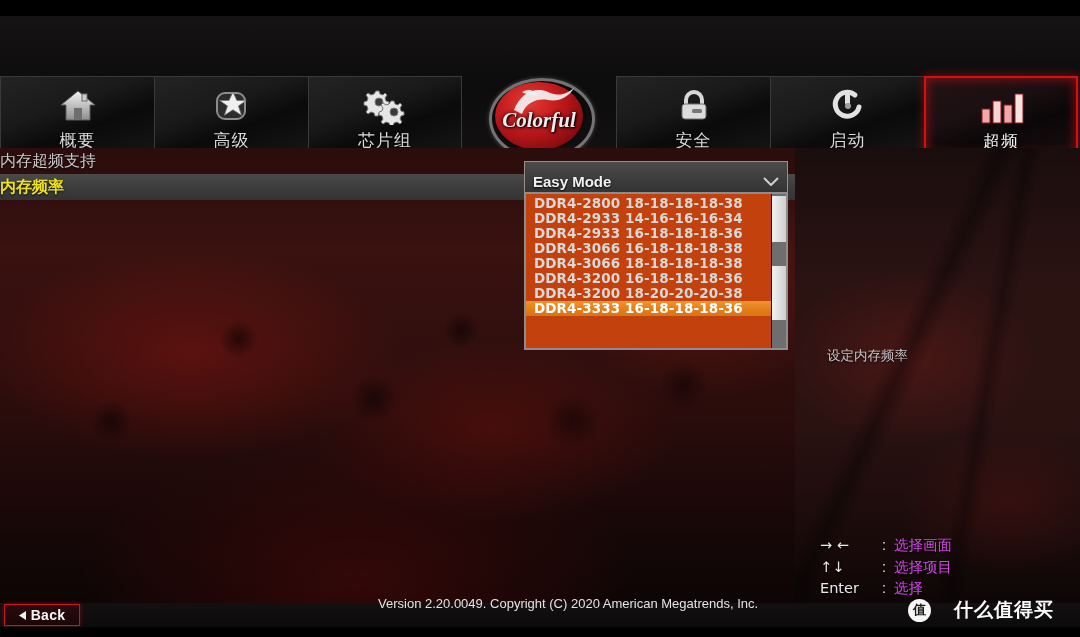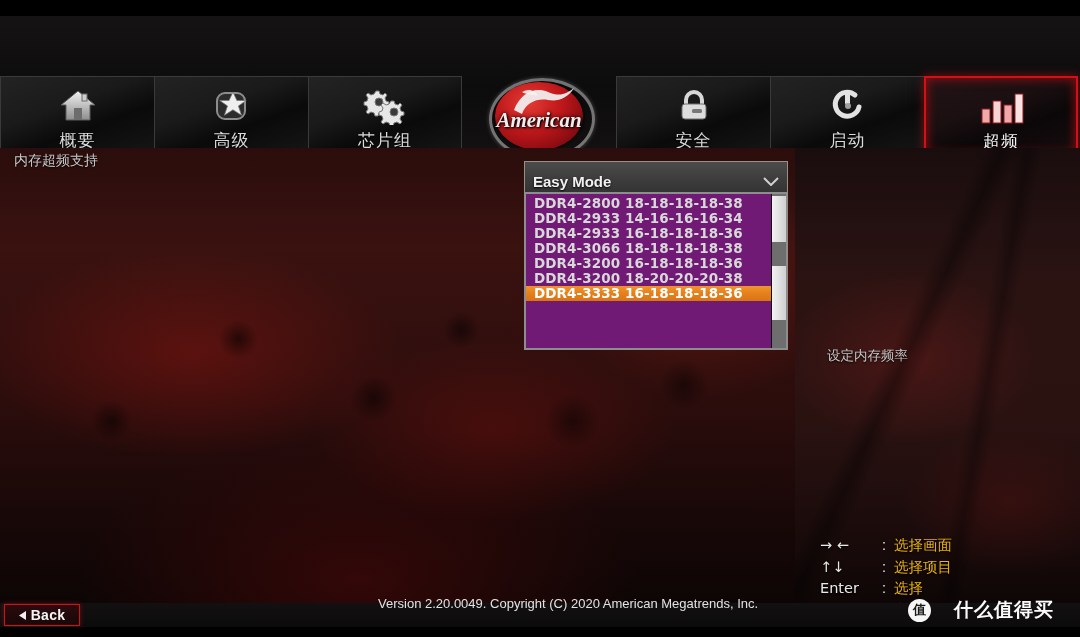--- a/index.html
+++ b/index.html
@@ -63,55 +63,55 @@
       radial-gradient(ellipse 180px 120px at 40% 46%,rgba(120,30,28,.40),transparent 72%),
       radial-gradient(ellipse 150px 100px at 75% 78%,rgba(100,22,20,.32),transparent 72%),
       linear-gradient(180deg,#1a0d0e 0%,#2b1312 30%,#2a1211 60%,#180a0a 88%,#0e0606 100%);}
   .bg-right:after{content:"";position:absolute;inset:0;
     background:linear-gradient(115deg,transparent 38%,rgba(0,0,0,.35) 42%,transparent 46%),
                linear-gradient(100deg,transparent 60%,rgba(0,0,0,.3) 64%,transparent 68%);}
 
   
   .rows{position:absolute;left:0;top:0;width:795px;}
   .row{position:relative;height:26px;display:flex;align-items:center;}
-  .row .lbl{padding-left:14px;font-size:14px;color:#c9c9c9;
+  .row .lbl{font-size:16px;color:#c9c9c9;
             font-family:Liberation Sans, sans-serif;text-shadow:0 1px 2px #000;}
   .row.active{background:linear-gradient(180deg,#4a4a4a 0%,#3d3d3d 50%,#333 100%);width:795px;}
   .row.active .lbl{color:#f0e21e;font-weight:bold;}
 
   
   .sel-box{position:absolute;left:524px;top:161px;width:264px;height:40px;
     background:linear-gradient(180deg,#4b4b4b 0%,#3c3c3c 48%,#2e2e2e 100%);
     border:1px solid #9a8f84;box-sizing:border-box;display:flex;align-items:center;
     padding:0 8px;}
   .sel-box .val{font-size:15px;font-weight:bold;color:#f2f2f2;flex:1;
     text-shadow:0 1px 2px #000;}
   .chev{width:16px;height:9px;}
 
   .dd{position:absolute;left:524px;top:192px;width:264px;height:158px;
-    background:#701a75;border:2px solid #8d8d8d;box-sizing:border-box;
+    background:#c2410c;border:2px solid #8d8d8d;box-sizing:border-box;
     display:flex;}
   .dd-list{flex:1;padding:2px 0 0 0;}
   .dd-item{height:15px;line-height:15px;padding-left:8px;font-size:13.5px;
     color:#d8d8d8;font-weight:bold;white-space:nowrap;letter-spacing:.1px;
     font-family:"DejaVu Sans",sans-serif;}
   .dd-item.sel{background:linear-gradient(180deg,#f0942c 0%,#e5801c 50%,#d87512 100%);
     color:#ffffff;}
   .dd-sb{width:14px;background:#6e6e6e;border-left:1px solid #111;position:relative;}
   .dd-thumb{position:absolute;left:0;width:14px;background:linear-gradient(90deg,#f2f2f2,#cfcfcf);}
 
   
   .help-desc{position:absolute;left:827px;top:174px;font-size:13.5px;color:#c6c6c6;
     font-family:"DejaVu Sans",sans-serif;text-shadow:0 1px 2px #000;margin-top:25px;}
   .keys{position:absolute;left:820px;top:388px;width:250px;}
   .keyrow{display:flex;align-items:baseline;height:21.5px;}
   .keyrow .k{width:62px;font-size:14.5px;color:#e8e8e8;
     font-family:"DejaVu Sans",sans-serif;text-shadow:0 1px 2px #000;white-space:nowrap;}
   .keyrow .c{width:12px;font-size:14.5px;color:#e8e8e8;}
-  .keyrow .v{font-size:14.5px;color:#eab308;font-family:"DejaVu Sans",sans-serif;
+  .keyrow .v{font-size:14.5px;color:#d946ef;font-family:"DejaVu Sans",sans-serif;
     text-shadow:0 1px 2px #000;}
 
   
   .bottom{position:absolute;left:0;top:603px;width:1080px;height:34px;
     background:linear-gradient(180deg,#121011 0%,#0a090a 100%);}
   .back-btn{position:absolute;left:4px;top:604px;width:76px;height:22px;
     background:linear-gradient(180deg,#2a0b0d 0%,#1a0608 100%);
     border:1px solid #c8151b;box-sizing:border-box;display:flex;align-items:center;
     justify-content:center;box-shadow:0 0 5px rgba(200,20,26,.5);}
   .back-btn .t{font-size:14px;font-weight:bold;color:#f4f4f4;letter-spacing:.3px;}
@@ -178,21 +178,21 @@
       </div>
 
       <div class="tab logo">
         <div class="logo-wrap">
           <div class="logo-disc"></div>
           <div class="logo-ring"></div>
           <svg class="logo-dragon" width="70" height="40" viewBox="0 0 70 40">
             <path d="M6 26 C12 10 26 2 40 8 C52 13 58 10 66 4 C60 14 50 18 40 16 C30 14 18 18 14 30 z" fill="#f2f2f2" opacity=".92"></path>
             <path d="M14 8 C20 4 28 6 30 12 C24 10 18 11 14 8 z" fill="#f2f2f2" opacity=".9"></path>
           </svg>
-          <div class="logo-text">American</div>
+          <div class="logo-text">Colorful</div>
         </div>
       </div>
 
       <div class="tab">
         <div class="tab-icon">
           <svg width="40" height="38" viewBox="0 0 40 38">
             <path d="M12 18 v-5 a8 8 0 0 1 16 0 v5" fill="none" stroke="#d8d8d8" stroke-width="4"></path>
             <rect x="8" y="17" width="24" height="15" rx="3" fill="#dcdcdc" stroke="#6f6f6f"></rect>
             <rect x="18" y="22" width="10" height="4" rx="1.5" fill="#777"></rect>
           </svg>
@@ -229,20 +229,23 @@
   </div>
 
   <div class="body-area">
     <div class="bg-left"></div>
     <div class="bg-right"></div>
 
     <div class="rows">
       <div class="row">
         <span class="lbl">内存超频支持</span>
       </div>
+      <div class="row active">
+        <span class="lbl">内存频率</span>
+      </div>
     </div>
 
     <div class="help-desc">设定内存频率</div>
 
     <div class="keys">
       <div class="keyrow">
         <span class="k">→ ←</span>
         <span class="c">:</span>
         <span class="v">选择画面</span>
       </div>
@@ -275,20 +278,21 @@
     <svg class="chev" viewBox="0 0 16 9">
       <polyline points="1,1 8,8 15,1" fill="none" stroke="#cfcfcf" stroke-width="2"></polyline>
     </svg>
   </div>
 
   <div class="dd">
     <div class="dd-list">
       <div class="dd-item">DDR4-2800 18-18-18-18-38</div>
       <div class="dd-item">DDR4-2933 14-16-16-16-34</div>
       <div class="dd-item">DDR4-2933 16-18-18-18-36</div>
+      <div class="dd-item">DDR4-3066 16-18-18-18-38</div>
       <div class="dd-item">DDR4-3066 18-18-18-18-38</div>
       <div class="dd-item">DDR4-3200 16-18-18-18-36</div>
       <div class="dd-item">DDR4-3200 18-20-20-20-38</div>
       <div class="dd-item sel">DDR4-3333 16-18-18-18-36</div>
     </div>
     <div class="dd-sb">
       <div class="dd-thumb" style="top:2px;height:46px;"></div>
       <div class="dd-thumb" style="top:72px;height:54px;"></div>
     </div>
   </div>

